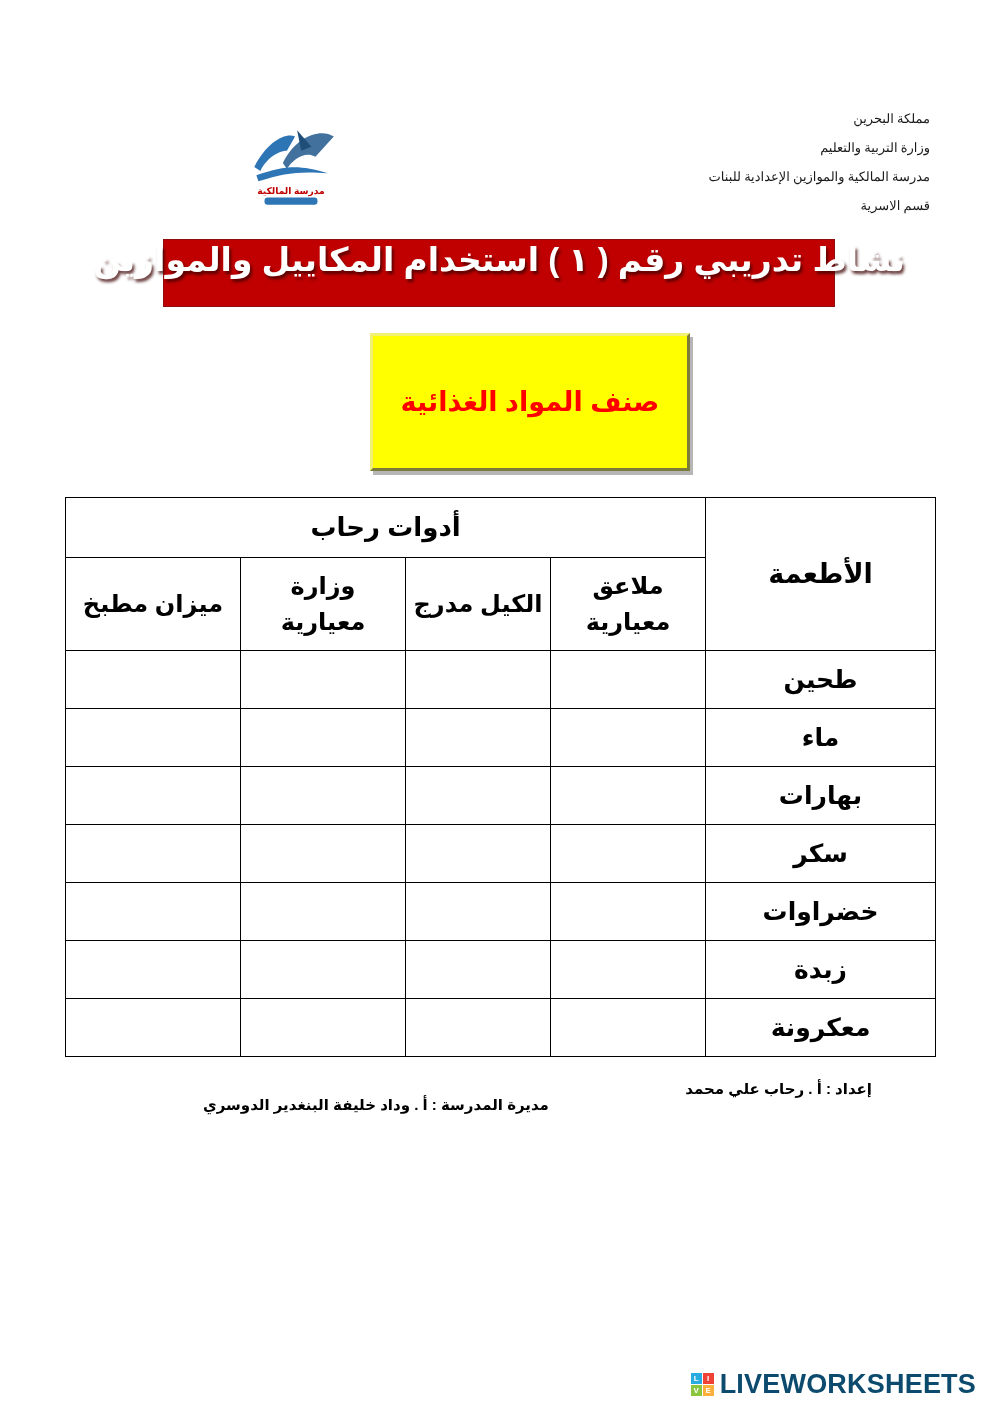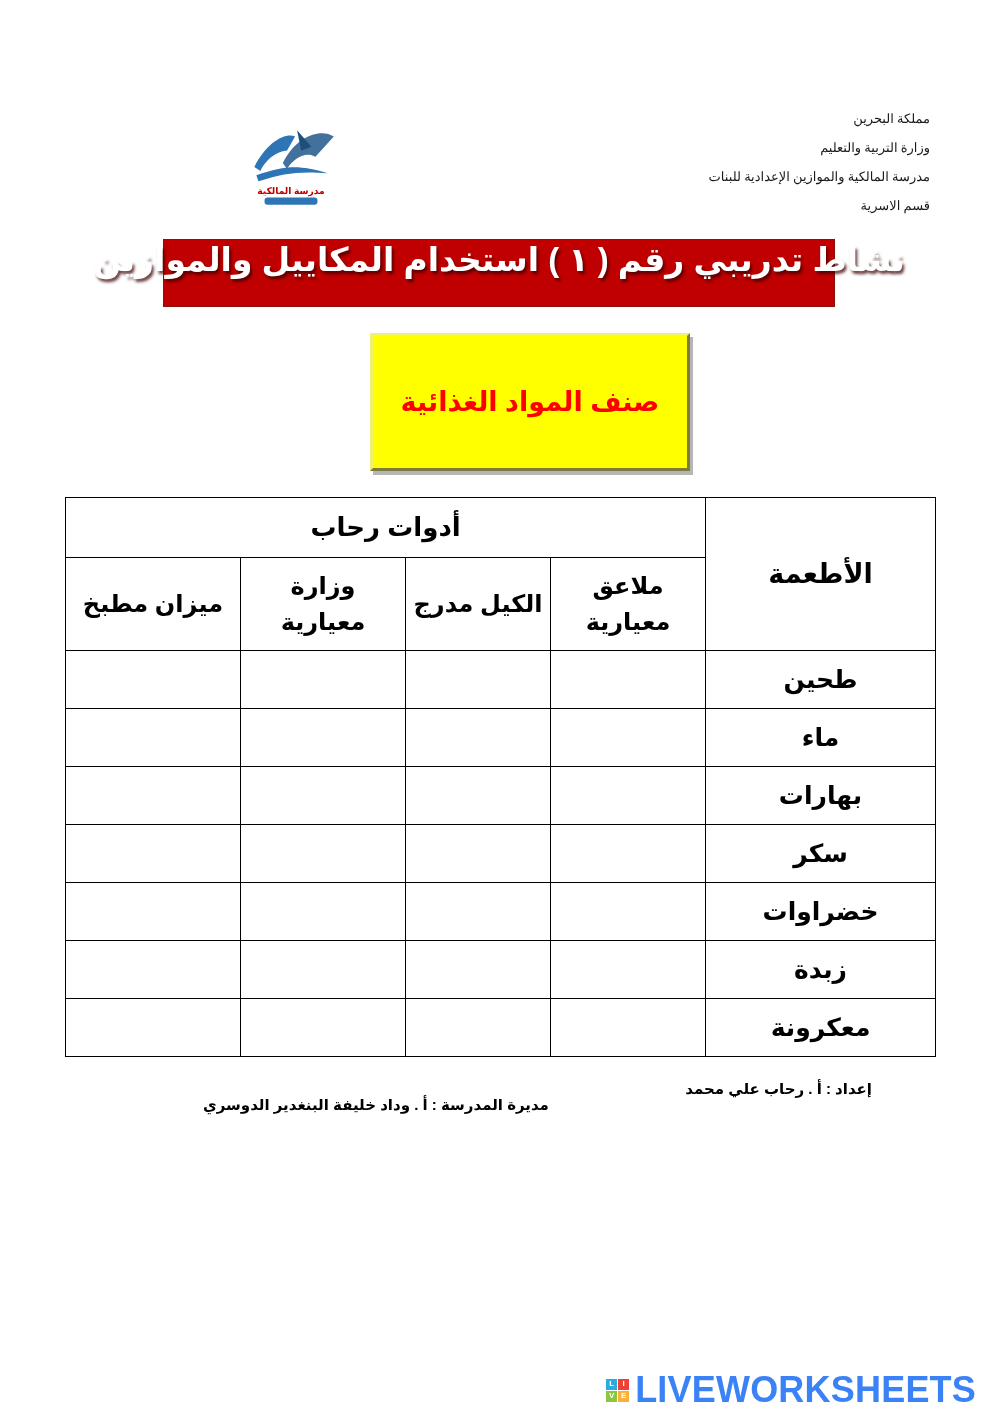--- a/index.html
+++ b/index.html
@@ -51,21 +51,21 @@
 
   
   .lw{position:absolute;top:1369px;right:24px;display:flex;align-items:center;gap:6px;cursor:pointer;}
   .lw-grid{display:grid;grid-template-columns:11px 11px;grid-template-rows:11px 11px;gap:1px;}
   .lw-grid .sq{color:#fff;font-size:8px;font-weight:bold;display:flex;align-items:center;
     justify-content:center;line-height:1;}
   .sq-l{background:#29ABE2;}
   .sq-i{background:#EF4136;}
   .sq-v{background:#8CC63F;}
   .sq-e{background:#FBB03B;}
-  .lw-text{font-size:36px;font-weight:bold;color:#3b82f6;letter-spacing:0.2px;}
+  .lw-text{font-size:27px;font-weight:bold;color:#0c4a6e;letter-spacing:0.2px;}
 </style>
 </head>
 <body>
 
 <div class="gov-header">
   <div class="line">مملكة البحرين</div>
   <div class="line">وزارة التربية والتعليم</div>
   <div class="line">مدرسة المالكية والموازين الإعدادية للبنات</div>
   <div class="line">قسم الاسرية</div>
 </div>

